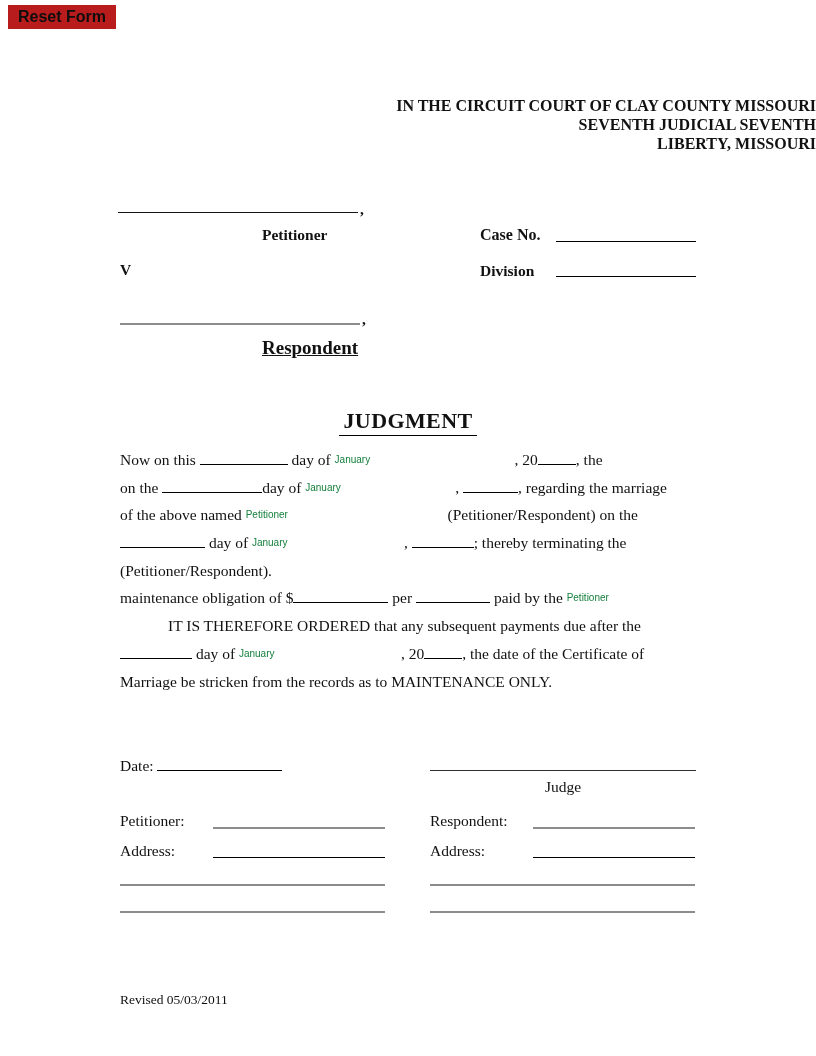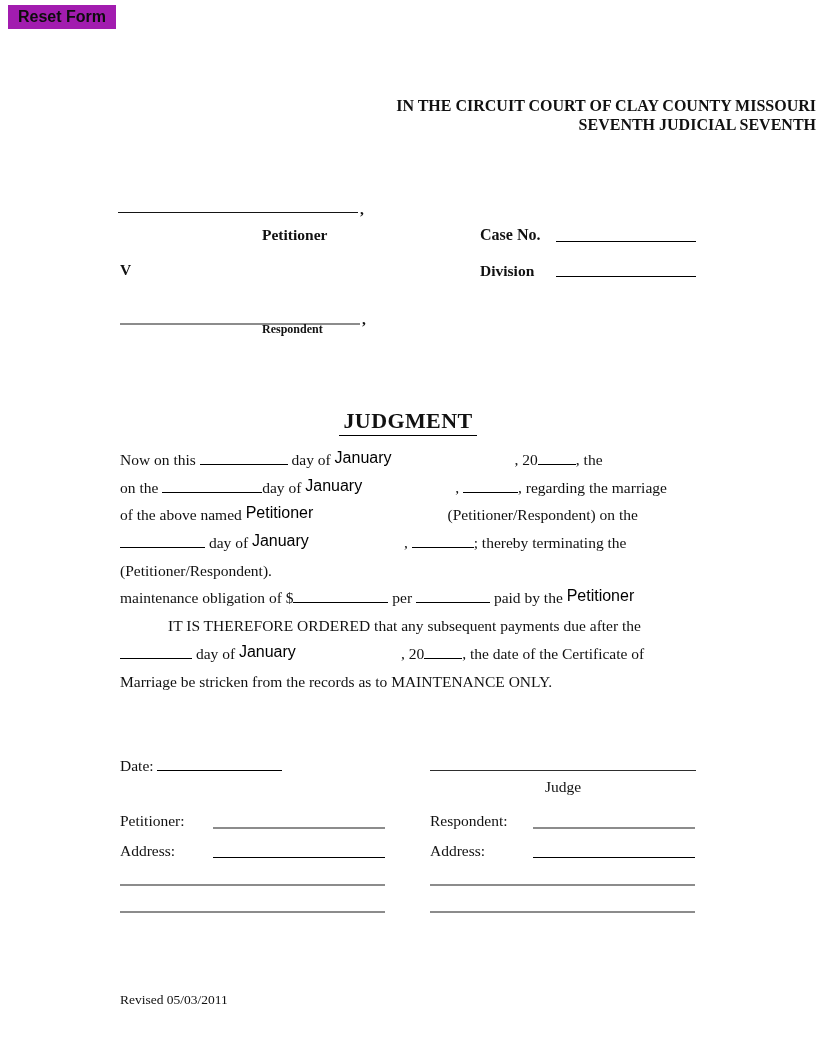--- a/index.html
+++ b/index.html
@@ -4,58 +4,58 @@
 <style>
   * { margin:0; padding:0; box-sizing:border-box; }
   html,body { background:#fff; }
   .page {
     position:relative; width:816px; height:1056px; background:#ffffff;
     font-family:"Liberation Serif", serif; color:#111; overflow:hidden;
   }
   
   .reset-btn {
     position:absolute; left:8px; top:5px;
-    background:#a21caf; border:none; color:#0d0d0d;
+    background:#b91c1c; border:none; color:#0d0d0d;
     font-family:"Liberation Sans", sans-serif; font-weight:700; font-size:16px;
     padding:3px 10px; cursor:pointer;
   }
   
   .header {
     position:absolute; top:96px; left:0; width:100%;
     text-align:right; font-weight:700; font-size:16px; line-height:19px;
   }
   
   .abs { position:absolute; }
   .cap-line-pet { left:118px; top:199px; width:240px; height:14px; border-bottom:1.5px solid #151515; }
   .cap-comma-pet { left:360px; top:200px; font-size:15.5px; font-weight:700; }
   .cap-pet-label { left:262px; top:226px; font-weight:700; font-size:15.5px; }
   .cap-caseno { left:480px; top:226px; font-weight:700; font-size:16px; }
   .cap-caseno-line { left:556px; top:228px; width:140px; height:14px; border-bottom:1px solid #000; }
   .cap-v { left:120px; top:261px; font-weight:700; font-size:15.5px; }
   .cap-division { left:480px; top:262px; font-weight:700; font-size:15.5px; }
   .cap-division-line { left:556px; top:263px; width:140px; height:14px; border-bottom:1px solid #000; }
   .cap-line-resp { left:120px; top:311px; width:240px; height:14px; border-bottom:2px solid #8c8c8c; }
   .cap-comma-resp { left:362px; top:310px; font-size:15.5px; font-weight:700; }
-  .cap-resp-label { left:262px; top:322px; font-weight:700; font-size:12px; }
+  .cap-resp-label { left:262px; top:337px; font-weight:700; font-size:19px;text-decoration:underline; }
   
   .jtitle-wrap { position:absolute; top:408px; left:0; width:100%; text-align:center; }
   .jtitle {
     display:inline-block; font-weight:700; font-size:22px;
     border-bottom:1.5px solid #000; padding:0 4px 1px 4px; letter-spacing:.4px;
   }
   
   .body-text { position:absolute; left:120px; top:446px; width:590px; font-size:15.5px; }
   .line { height:27.7px; white-space:nowrap; line-height:27.7px; }
   .indent { padding-left:48px; }
   .bl { display:inline-block; border-bottom:1px solid #000; height:1em; vertical-align:baseline; }
   .w38{width:38px}.w55{width:55px}.w62{width:62px}.w72{width:72px}.w74{width:74px}
   .w85{width:85px}.w88{width:88px}.w95{width:95px}.w100{width:100px}.w125{width:125px}
   .ff {
-    display:inline-block; font-family:"Liberation Sans", sans-serif; font-size:16px;
-    position:relative; top:-2px; color:#000000; vertical-align:baseline; cursor:default;
+    display:inline-block; font-family:"Liberation Sans", sans-serif; font-size:10px;
+    position:relative; top:-2px; color:#15803d; vertical-align:baseline; cursor:default;
   }
   .mw1{width:180px}.mw3{width:150px}.mw5{width:152px}.mw9{width:162px}
   .pw2{width:140px}.pw4{width:198px}.pw6{width:80px}
   
   .sig { font-size:15.5px; }
   .sig-date { left:120px; top:755px; }
   .judge-line { left:430px; top:758px; width:266px; height:13px; border-bottom:1px solid #2e2e2e; }
   .judge-label { left:430px; top:778px; width:266px; text-align:center; }
   .lab-pet { left:120px; top:812px; }
   .fl-pet { left:213px; top:827px; width:172px; height:0; border-bottom:2px solid #8c8c8c; }
@@ -75,20 +75,21 @@
 </head>
 <body>
 
 <div class="page">
 
   <button class="reset-btn">Reset Form</button>
 
   <div class="header">
     <div>IN THE CIRCUIT COURT OF CLAY COUNTY MISSOURI</div>
     <div>SEVENTH JUDICIAL SEVENTH</div>
+    <div>LIBERTY, MISSOURI</div>
   </div>
 
   <div class="abs cap-line-pet"></div>
   <div class="abs cap-comma-pet">,</div>
   <div class="abs cap-pet-label">Petitioner</div>
   <div class="abs cap-caseno">Case No.</div>
   <div class="abs cap-caseno-line"></div>
   <div class="abs cap-v">V</div>
   <div class="abs cap-division">Division</div>
   <div class="abs cap-division-line"></div>

